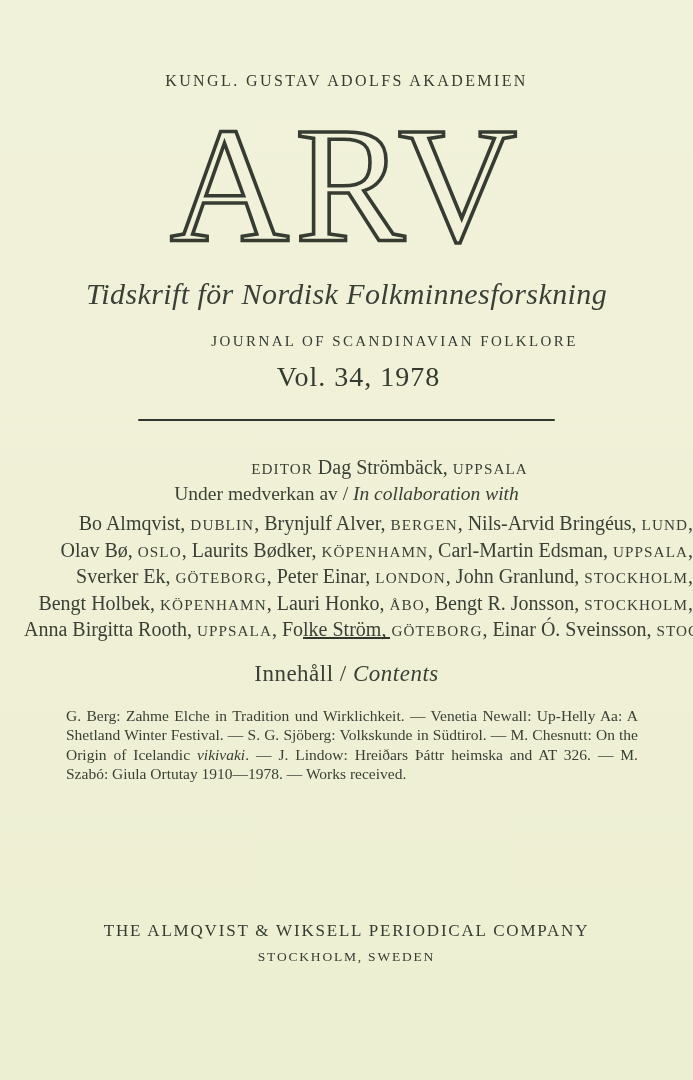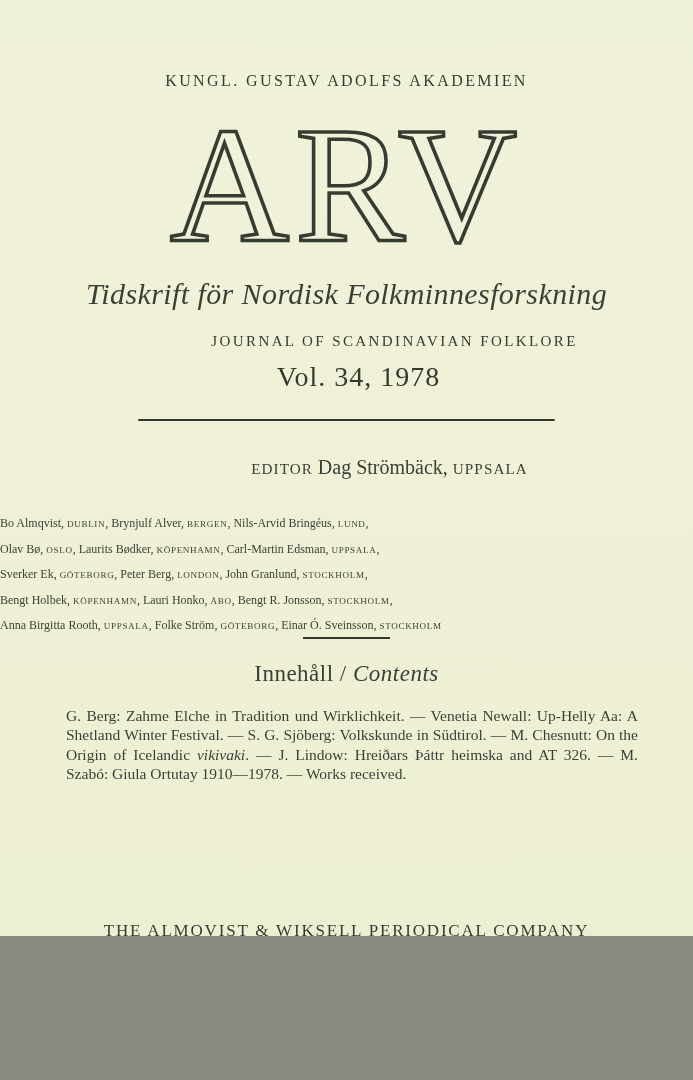--- a/index.html
+++ b/index.html
@@ -3,21 +3,21 @@
 <meta charset="utf-8">
 <style>
   html, body {
     margin: 0;
     padding: 0;
     background: #8a8a80;
   }
   .page {
     position: relative;
     width: 693px;
-    height: 936px;
+    height: 1080px;
     margin: 0 auto;
     background: linear-gradient(180deg, #f1f2da 0%, #eff0d6 55%, #edefd2 100%);
     font-family: "Liberation Serif", "DejaVu Serif", serif;
     color: #3a4035;
     overflow: hidden;
   }
   .centered {
     position: absolute;
     left: 0;
     width: 100%;
@@ -81,24 +81,25 @@
     top: 483px;
     font-size: 19.5px;
   }
   .collaborators {
     position: absolute;
     top: 511px;
     left: 0;
     width: 100%;
   }
   .collab-line {
-    text-align: left;
-    font-size: 12px;
+    text-align: right;
+    font-size: 20px;
     line-height: 24.6px;
     white-space: nowrap;
+    margin-left: 24px;
   }
   .rule-short {
     position: absolute;
     top: 637px;
     left: 303px;
     width: 87px;
     height: 1.5px;
     background: #31372c;
   }
   .toc-head {
@@ -151,25 +152,26 @@
   <div class="centered sub-sv">Tidskrift för Nordisk Folkminnesforskning</div>
 
   <div class="centered sub-en">JOURNAL OF SCANDINAVIAN FOLKLORE</div>
 
   <div class="centered vol">Vol. 34, 1978</div>
 
   <div class="rule-long"></div>
 
   <div class="centered editor"><span class="sc">EDITOR </span><span>Dag Strömbäck, </span><span class="sc">UPPSALA</span></div>
 
+  <div class="centered collab-with"><span>Under medverkan av / </span><span class="it">In collaboration with</span></div>
 
   <div class="collaborators">
     <div class="collab-line"><span>Bo Almqvist, </span><span class="sc">DUBLIN</span><span>, Brynjulf Alver, </span><span class="sc">BERGEN</span><span>, Nils-Arvid Bringéus, </span><span class="sc">LUND</span><span>,</span></div>
     <div class="collab-line"><span>Olav Bø, </span><span class="sc">OSLO</span><span>, Laurits Bødker, </span><span class="sc">KÖPENHAMN</span><span>, Carl-Martin Edsman, </span><span class="sc">UPPSALA</span><span>,</span></div>
-    <div class="collab-line"><span>Sverker Ek, </span><span class="sc">GÖTEBORG</span><span>, Peter Berg, </span><span class="sc">LONDON</span><span>, John Granlund, </span><span class="sc">STOCKHOLM</span><span>,</span></div>
+    <div class="collab-line"><span>Sverker Ek, </span><span class="sc">GÖTEBORG</span><span>, Peter Einar, </span><span class="sc">LONDON</span><span>, John Granlund, </span><span class="sc">STOCKHOLM</span><span>,</span></div>
     <div class="collab-line"><span>Bengt Holbek, </span><span class="sc">KÖPENHAMN</span><span>, Lauri Honko, </span><span class="sc">ÅBO</span><span>, Bengt R. Jonsson, </span><span class="sc">STOCKHOLM</span><span>,</span></div>
     <div class="collab-line"><span>Anna Birgitta Rooth, </span><span class="sc">UPPSALA</span><span>, Folke Ström, </span><span class="sc">GÖTEBORG</span><span>, Einar Ó. Sveinsson, </span><span class="sc">STOCKHOLM</span></div>
   </div>
 
   <div class="rule-short"></div>
 
   <div class="centered toc-head"><span>Innehåll / </span><span class="it">Contents</span></div>
 
   <p class="toc"><span>G. Berg: Zahme Elche in Tradition und Wirklichkeit. — Venetia Newall: Up-Helly Aa: A Shetland Winter Festival. — S. G. Sjöberg: Volkskunde in Südtirol. — M. Chesnutt: On the Origin of Icelandic </span><span class="it">vikivaki</span><span>. — J. Lindow: Hreiðars Þáttr heimska and AT 326. — M. Szabó: Giula Ortutay 1910—1978. — Works received.</span></p>
 

